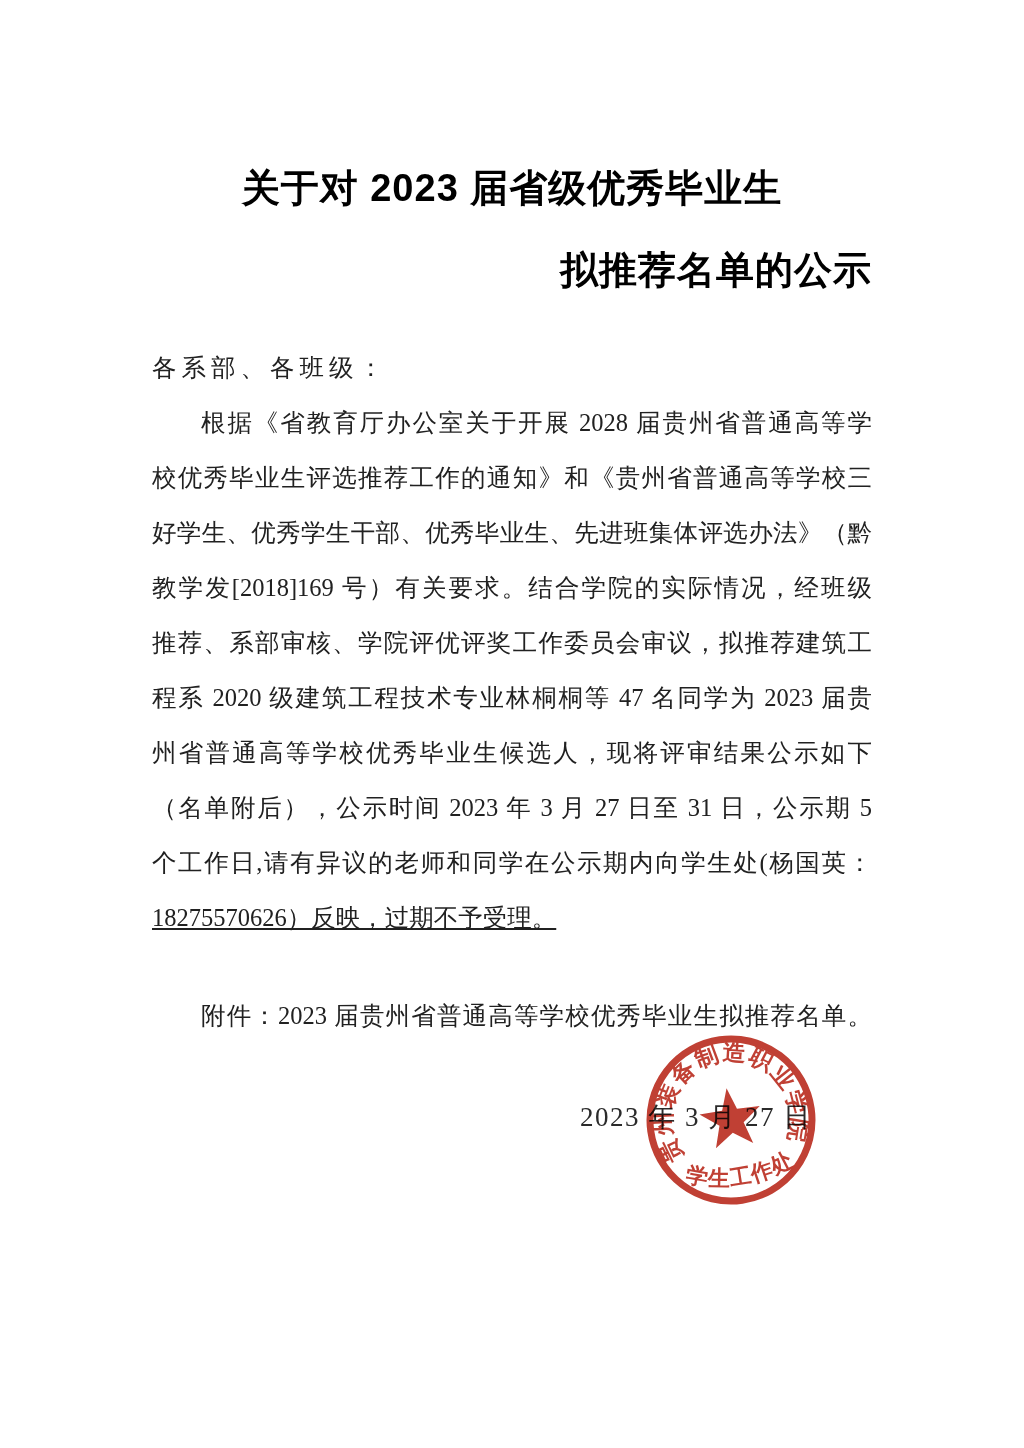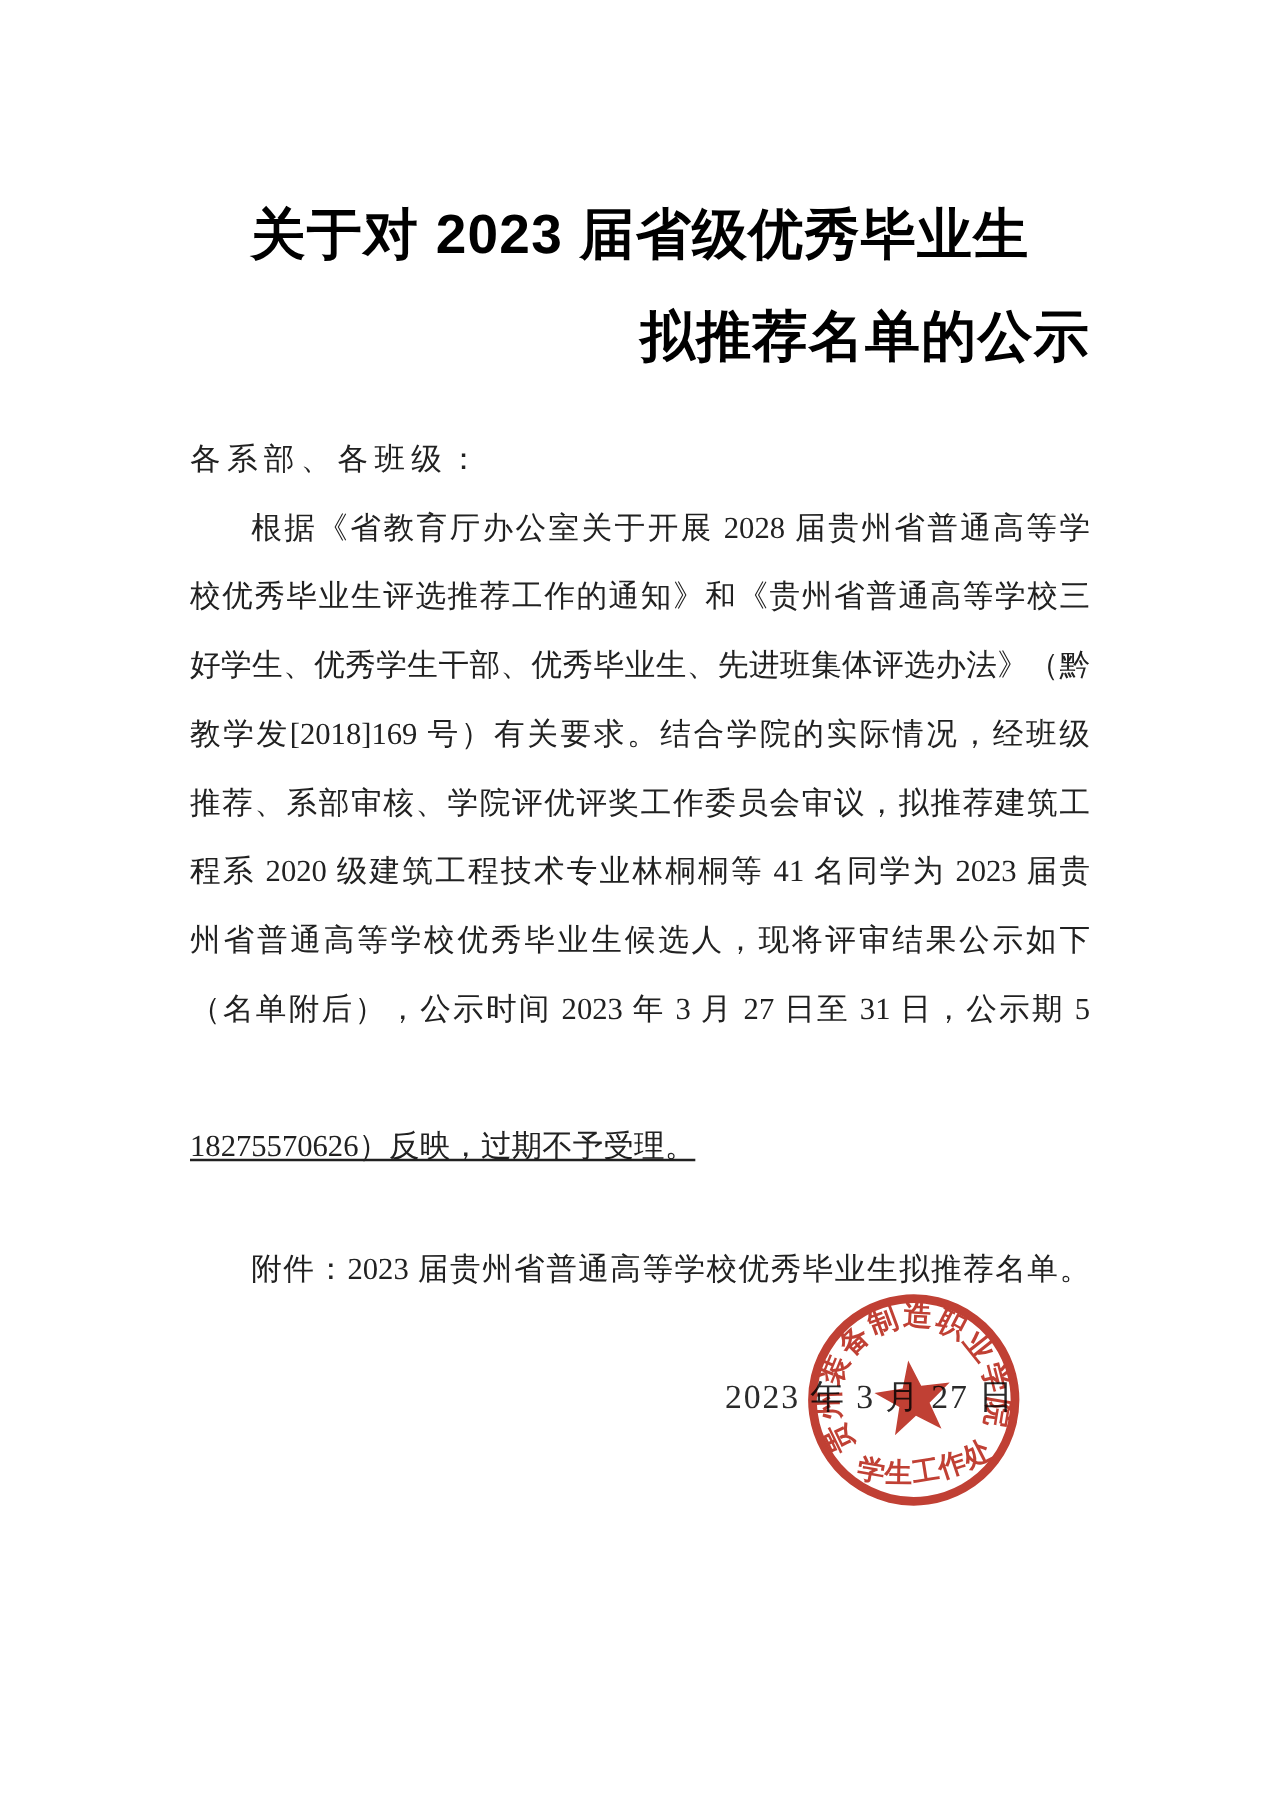--- a/index.html
+++ b/index.html
@@ -8,21 +8,21 @@
     width:1024px;height:1448px;
     background:#ffffff;
     overflow:hidden;
     font-family:"Liberation Serif","DejaVu Serif",serif;
     color:#212121;
   }
   .title-line{
     position:absolute;left:152px;width:720px;height:60px;
     line-height:60px;text-align:center;
     font-family:"Liberation Sans","DejaVu Sans",sans-serif;
-    font-weight:bold;font-size:44px;color:#000000;letter-spacing:1px;
+    font-weight:bold;font-size:38px;color:#000000;letter-spacing:1px;
     white-space:nowrap;
   }
   #title-1{top:158px;}
   #title-2{top:240px;text-align:right;}
   .line{
     position:absolute;left:152px;width:720px;height:55px;
     line-height:55px;font-size:24.5px;
   }
   .just{text-align:justify;text-align-last:justify;-moz-text-align-last:justify;}
   .indent{text-indent:49px;}
@@ -54,23 +54,24 @@
   <div id="title-1" class="title-line">关于对 2023 届省级优秀毕业生</div>
   <div id="title-2" class="title-line">拟推荐名单的公示</div>
 
   <div class="line greeting">各系部、各班级：</div>
 
   <div class="line just indent bl0">根据《省教育厅办公室关于开展 2028 届贵州省普通高等学</div>
   <div class="line just bl1">校优秀毕业生评选推荐工作的通知》和《贵州省普通高等学校三</div>
   <div class="line just bl2">好学生、优秀学生干部、优秀毕业生、先进班集体评选办法》（黔</div>
   <div class="line just bl3">教学发[2018]169 号）有关要求。结合学院的实际情况，经班级</div>
   <div class="line just bl4">推荐、系部审核、学院评优评奖工作委员会审议，拟推荐建筑工</div>
-  <div class="line just bl5">程系 2020 级建筑工程技术专业林桐桐等 41 名同学为 2023 届贵</div>
+  <div class="line just bl5">程系 2020 级建筑工程技术专业林桐桐等 47 名同学为 2023 届贵</div>
   <div class="line just bl6">州省普通高等学校优秀毕业生候选人，现将评审结果公示如下</div>
   <div class="line just bl7">（名单附后），公示时间 2023 年 3 月 27 日至 31 日，公示期 5</div>
+  <div class="line just bl8">个工作日,请有异议的老师和同学在公示期内向学生处(杨国英：</div>
   <div class="line bl9">18275570626）反映，过期不予受理。</div>
 
   <div class="line just indent attachment">附件：2023 届贵州省普通高等学校优秀毕业生拟推荐名单。</div>
 
   <div class="date-line">2023 年 3 月 27 日</div>
 
   <svg class="stamp" viewBox="0 0 176 176" xmlns="http://www.w3.org/2000/svg">
     <defs>
       <path id="arcTop" d="M 36 118 A 60 60 0 1 1 140 118" fill="none"></path>
       <path id="arcBot" d="M 34 142 Q 88 164 142 142" fill="none"></path>

